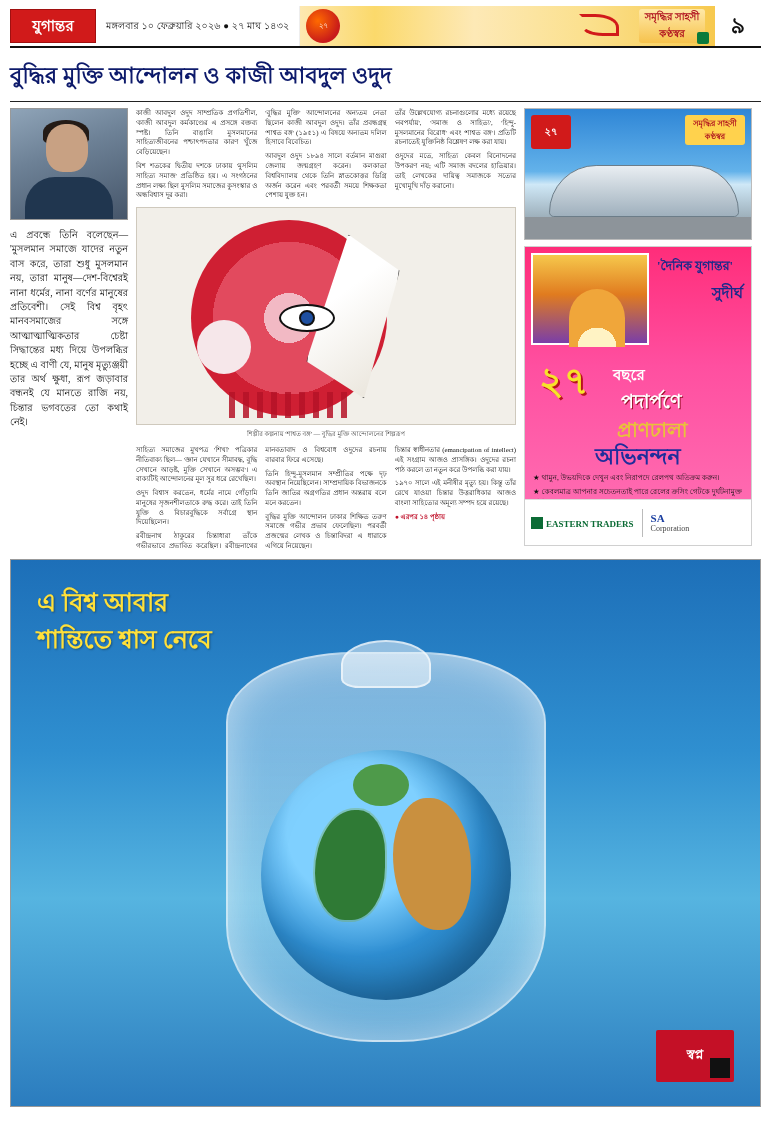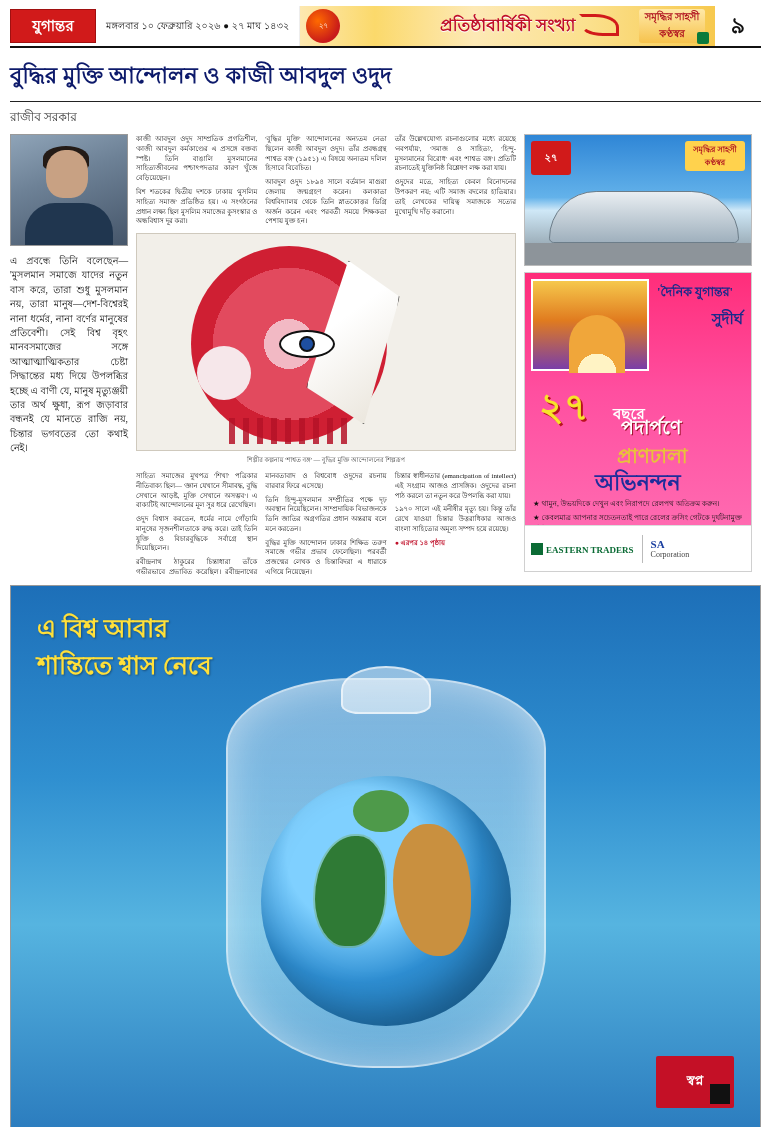--- a/index.html
+++ b/index.html
@@ -212,21 +212,21 @@
     position:absolute; right: 8px; top: 34px; width: 96px; text-align:right;
     font-size: 15px; font-weight:bold; color:#1a2a8a;
   }
   .ad-main .num {
     position:absolute; left: 14px; top: 104px;
     font-size: 38px; font-weight:bold; color:#f7e32a;
     text-shadow: 2px 2px 0 #b8121f;
   }
   .ad-main .yrs {
     position:absolute; left: 88px; top: 116px;
-    font-size: 15px; font-weight:bold; color:#fff;margin-top:13px;
+    font-size: 15px; font-weight:bold; color:#fff;
   }
   .ad-main .step {
     position:absolute; left: 96px; top: 140px;
     font-size: 19px; font-weight:bold; color:#fff; text-shadow: 1px 1px 0 #9c0f2a;
   }
   .ad-main .wish1 {
     position:absolute; left: 92px; top: 168px;
     font-size: 20px; font-weight:bold; color:#e8c23a;
   }
   .ad-main .wish2 {
@@ -312,30 +312,28 @@
 </head>
 <body>
 
 <div class="page">
 
   <div class="masthead">
     <div class="mh-logo">যুগান্তর</div>
     <div class="mh-date">মঙ্গলবার ১০ ফেব্রুয়ারি ২০২৬ ● ২৭ মাঘ ১৪৩২</div>
     <div class="mh-banner">
       <div class="seal">২৭</div>
-      <div class="anniv">প্রতিষ্ঠাবার্ষিকী সংখ্যা</div>
       <div class="swirl"></div>
       <div class="right-logo">সমৃদ্ধির সাহসী কণ্ঠস্বর</div>
     </div>
     <div class="mh-flag"></div>
     <div class="mh-pageno">৯</div>
   </div>
 
   <div class="headline">বুদ্ধির মুক্তি আন্দোলন ও কাজী আবদুল ওদুদ</div>
-  <div class="byline">রাজীব সরকার</div>
 
   <div class="content">
 
     <div class="col-left">
       <div class="photo">
         <div class="hair"></div>
         <div class="face"></div>
         <div class="body"></div>
       </div>
       <div class="leadtext">

